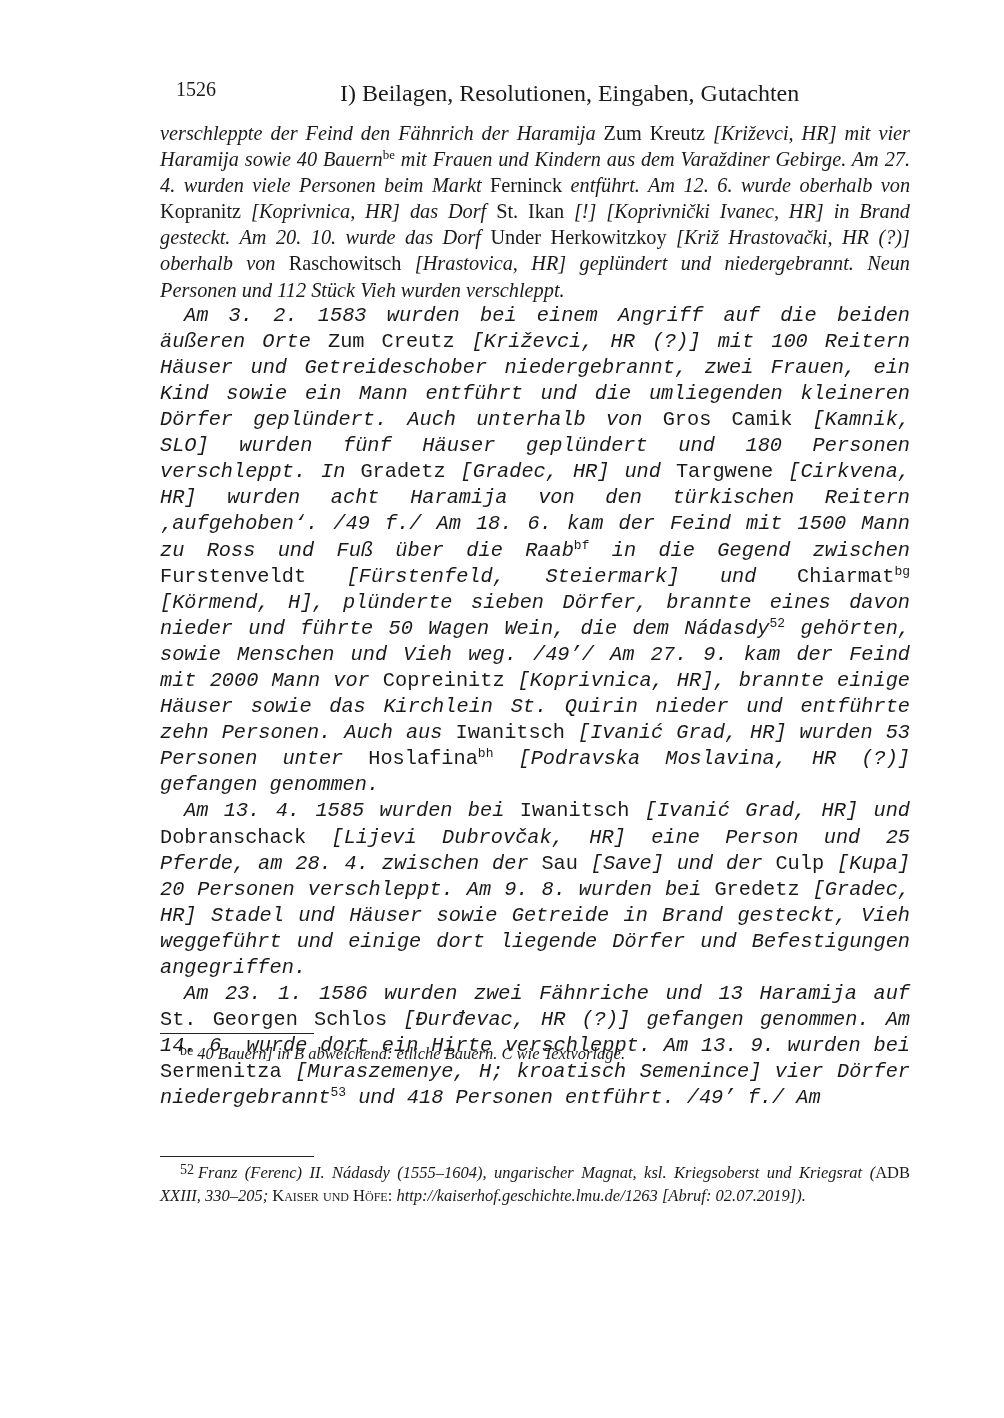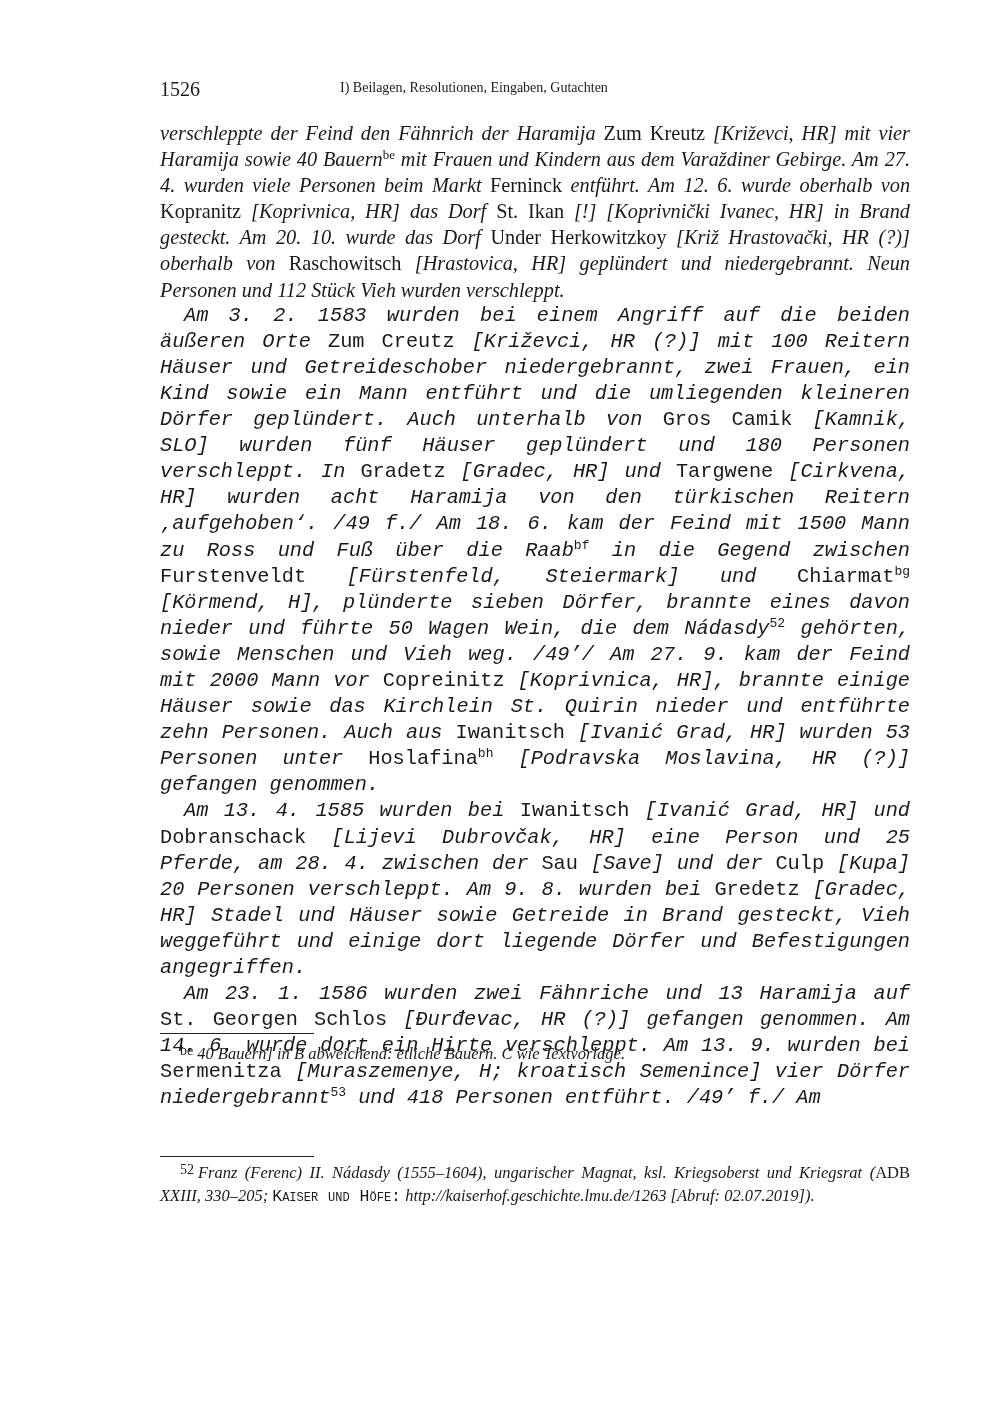--- a/index.html
+++ b/index.html
@@ -1,32 +1,32 @@
 <!DOCTYPE html>
 <html><head>
 <meta charset="utf-8">
 <style>
   html, body { margin:0; padding:0; background:#ffffff; }
   body { width:1004px; height:1418px; position:relative; overflow:hidden;
          font-family:"Liberation Serif","DejaVu Serif",serif; color:#1a1a1a; }
   .page { position:absolute; left:160px; top:78px; width:750px; }
   .header { position:relative; height:30px; font-size:20px; }
-  .header .pno { position:absolute; left:0; top:0; }
-  .header .run { position:absolute; left:180px; top:2px; font-size:14px; }
+  .header .pno { position:absolute; left:16px; top:0; }
+  .header .run { position:absolute; left:180px; top:2px; font-size:24px; }
   .body { margin-top:12px; font-size:20.3px; line-height:26.1px; text-align:justify; hyphens:manual; }
   .body p { margin:0; }
   .body p.ind { text-indent:24px;font-family:Liberation Mono, monospace; }
   i { font-style:italic;margin-top:16px; }
   sup { font-size:13px; line-height:0; vertical-align:7px; font-style:normal; }
   .fnrule { position:absolute; left:160px; width:154px; height:1px; background:#222; }
   .fn { position:absolute; left:160px; width:750px; font-size:16.5px; line-height:22.5px; text-align:justify; }
   .fn p { margin:0; }
   .fn .in { padding-left:20px; }
   .fn .mk { font-size:14px; vertical-align:4px; margin-right:4px; }
-  .sc { font-variant:small-caps;font-family:Liberation Mono, monospace; }
+  .sc { font-variant:small-caps; }
 </style>
 </head>
 <body>
 
 <div class="page">
   <div class="header">
     <span class="pno">1526</span>
     <span class="run">I) Beilagen, Resolutionen, Eingaben, Gutachten</span>
   </div>
   <div class="body" id="body">

